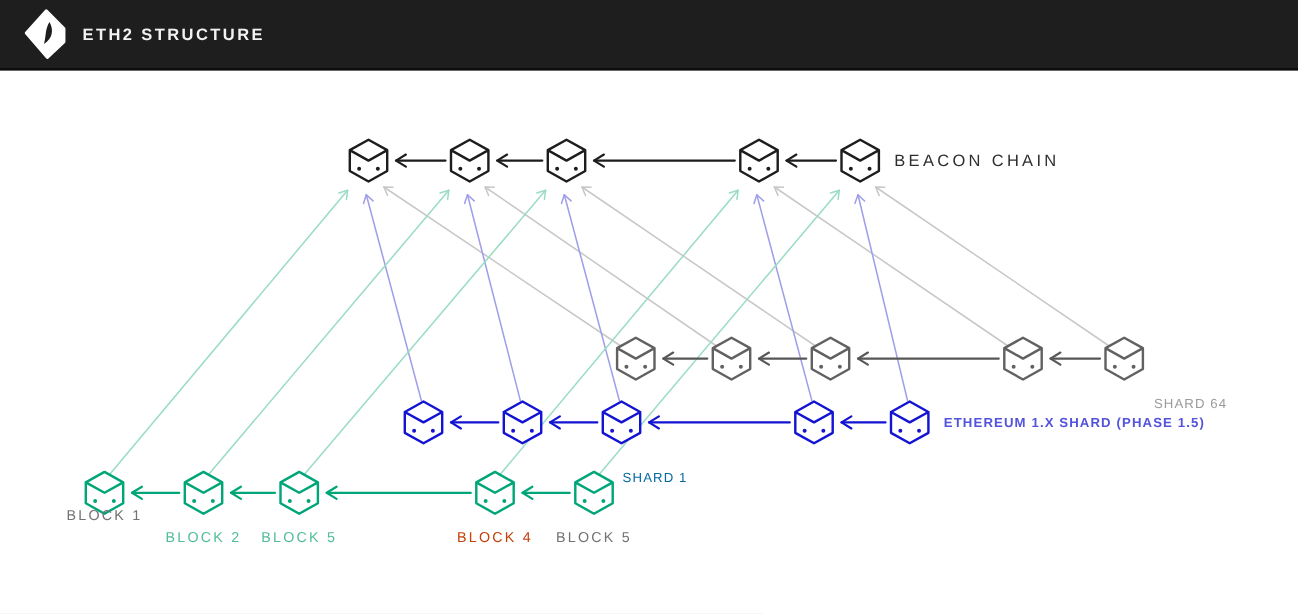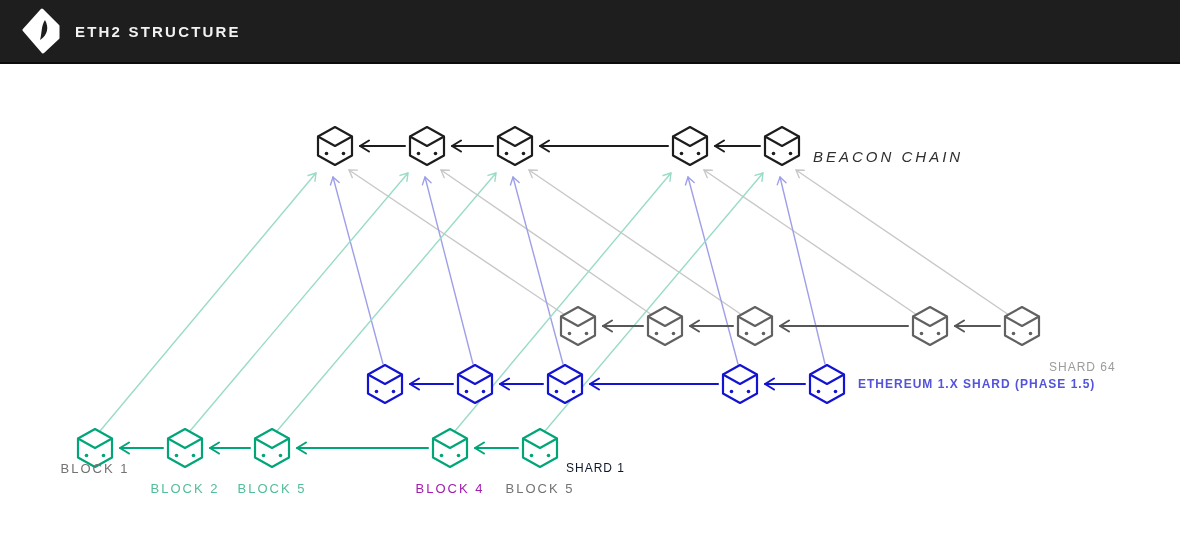--- a/index.html
+++ b/index.html
@@ -194,25 +194,25 @@
           <circle cx="-8.5" cy="7.5" r="1.8" fill="#00a578"></circle>
           <circle cx="8.5" cy="7.5" r="1.8" fill="#00a578"></circle>
         </g>
         <g transform="translate(540,384)">
           <path d="M0,-19 L17,-9.5 L17,9.5 L0,19 L-17,9.5 L-17,-9.5 Z M-17,-9.5 L0,0 L17,-9.5" fill="#ffffff" stroke="#00a578" stroke-width="2.2" stroke-linejoin="round" stroke-linecap="round"></path>
           <circle cx="-8.5" cy="7.5" r="1.8" fill="#00a578"></circle>
           <circle cx="8.5" cy="7.5" r="1.8" fill="#00a578"></circle>
         </g>
       </svg>
     <div id="labels">
-        <div class="row-label" style="left: 813px; top: 92px; font-size: 15px; letter-spacing: 3px; color: rgb(46, 46, 46); font-style: italic;">BEACON CHAIN</div>
+        <div class="row-label" style="left: 813px; top: 82px; font-size: 15px; letter-spacing: 3px; color: rgb(46, 46, 46);">BEACON CHAIN</div>
         <div class="row-label" style="left: 1049px; top: 262px; font-size: 12px; letter-spacing: 1px; color: rgb(155, 155, 155); margin-top: 41px;">SHARD 64</div>
         <div class="row-label" style="left: 858px; top: 320px; font-size: 12px; letter-spacing: 1px; color: rgb(83, 83, 220); font-weight: bold;">ETHEREUM 1.X SHARD (PHASE 1.5)</div>
-        <div class="row-label" style="left: 566px; top: 404px; font-size: 12px; letter-spacing: 1px; color: #0f172a;">SHARD 1</div>
+        <div class="row-label" style="left: 566px; top: 370px; font-size: 12px; letter-spacing: 1px; color: #0369a1;">SHARD 1</div>
         <div class="block-label" style="left: 95px; top: 404px; color: #737373;">BLOCK 1</div>
         <div class="block-label" style="left: 185px; top: 424px; color: rgb(82, 189, 154);">BLOCK 2</div>
         <div class="block-label" style="left: 272px; top: 424px; color: rgb(82, 189, 154);">BLOCK 5</div>
-        <div class="block-label" style="left: 450px; top: 424px; color: #a21caf;">BLOCK 4</div>
+        <div class="block-label" style="left: 450px; top: 424px; color: #c2410c;">BLOCK 4</div>
         <div class="block-label" style="left: 540px; top: 424px; color: #737373;">BLOCK 5</div>
       </div>
   </div>
 
 </div>
 
 </body></html>

